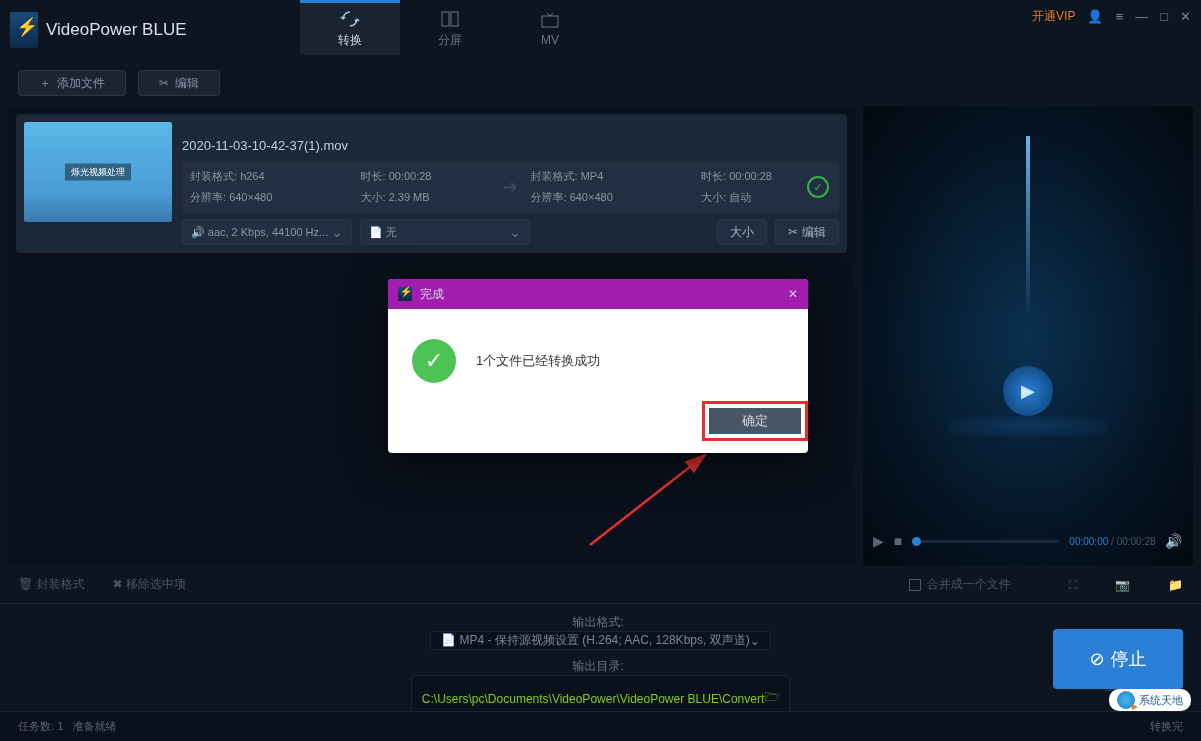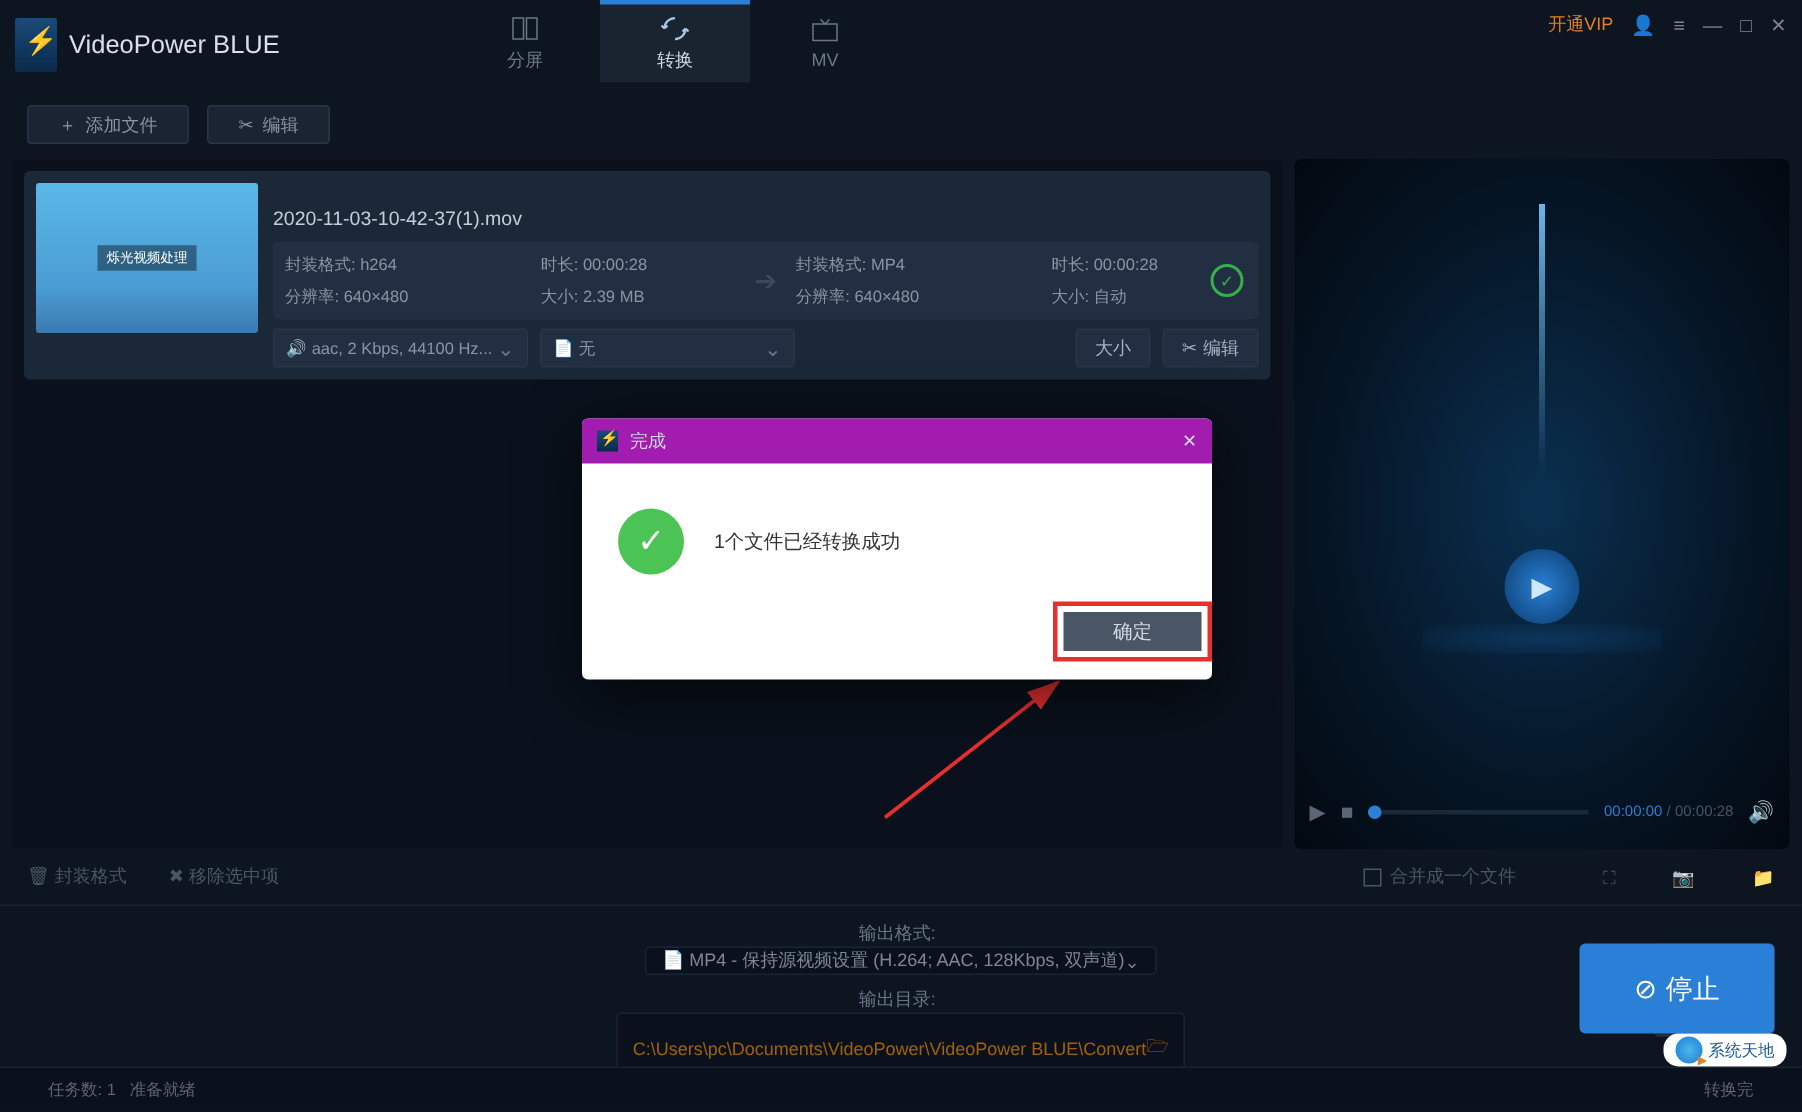--- a/index.html
+++ b/index.html
@@ -53,26 +53,26 @@
 
 .list-bar { padding:10px 18px; display:flex; gap:28px; align-items:center; color:#4a5565; font-size:12px; }
 .list-bar .merge { margin-left:auto; display:flex; align-items:center; gap:6px; }
 .checkbox { width:12px; height:12px; border:1px solid #4a5565; }
 .side-icons { display:flex; gap:38px; margin-left:30px; }
 
 .bottom-section { padding:10px 18px; border-top:1px solid #1a2432; }
 .out-row { display:flex; align-items:center; gap:0; margin-bottom:8px;flex-direction:column; }
 .out-label { width:56px; font-size:12px; color:#6a7585; }
 .format-sel { flex:1; max-width:860px; height:28px; background:#0a111c; border:1px solid #1a2432; display:flex; align-items:center; padding:0 10px; font-size:12px; color:#7a8898; border-radius:3px; justify-content:space-between; cursor:pointer; }
-.dir-input { flex:1; max-width:760px; height:28px; background:#0a111c; border:1px solid #1a2432; padding:12px 10px; font-size:12px; color:#a16207; border-radius:3px; display:flex; align-items:center; justify-content:space-between; }
+.dir-input { flex:1; max-width:760px; height:28px; background:#0a111c; border:1px solid #1a2432; padding:12px 10px; font-size:12px; color:#84cc16; border-radius:3px; display:flex; align-items:center; justify-content:space-between; }
 .side-btn { width:80px; height:28px; background:#1a2432; border:1px solid #2a3545; color:#8a94a4; border-radius:3px; font-size:12px; display:flex; align-items:center; justify-content:center; cursor:pointer; }
 .stop-btn { width:130px; height:48px; background:#2a7fd6; color:#fff; font-size:18px; display:flex; align-items:center; justify-content:center; gap:6px; border-radius:4px; cursor:pointer; }
 .out-right { display:flex; flex-direction:column; gap:6px; position:absolute; right:18px; bottom:50px; }
 
-.status-bar { position:absolute; bottom:0; left:0; right:0; height:30px; background:#0a111c; border-top:1px solid #1a2432; display:flex; align-items:center; padding:0 32px; font-size:11px; color:#5a6575; justify-content:space-between; }
+.status-bar { position:absolute; bottom:0; left:0; right:0; height:30px; background:#0a111c; border-top:1px solid #1a2432; display:flex; align-items:center; padding:0 18px; font-size:11px; color:#5a6575; justify-content:space-between; }
 
 .dialog-overlay { position:absolute; left:388px; top:279px; width:420px; background:#fff; border-radius:4px; box-shadow:0 10px 40px rgba(0,0,0,0.6); z-index:100; }
 .dialog-header { height:30px; background:#a21caf; display:flex; align-items:center; padding:0 10px; border-radius:4px 4px 0 0; color:#d0d8e2; font-size:12px; justify-content:space-between; }
 .dh-title { display:flex; gap:8px; align-items:center; }
 .dh-icon { width:14px; height:14px; background:linear-gradient(#1a4a7a,#0a2a4a); position:relative; }
 .dh-icon::after { content:"⚡"; font-size:10px; color:#ffcc00; position:absolute; left:2px; top:-1px; }
 .dialog-body { padding:30px 24px 70px; display:flex; align-items:center; gap:20px; position:relative; }
 .success-icon { width:44px; height:44px; background:#4cc355; border-radius:50%; display:flex; align-items:center; justify-content:center; color:#fff; font-size:22px; }
 .dialog-msg { font-size:13px; color:#333; }
 .dialog-btn-wrap { position:absolute; right:0; bottom:12px; padding:4px; border:3px solid #e63030; }
@@ -86,32 +86,32 @@
 </style>
 </head>
 <body>
 
 <div class="topbar">
   <div class="logo-box">
     <div class="logo-icon"></div>
     <div class="logo-text">VideoPower BLUE</div>
   </div>
   <div class="nav-tabs">
+    <div class="nav-tab active">
+      <svg width="20" height="18">
+          <path d="M10 2 A7 7 0 0 0 3 9 M3 9 l-2 -2 M3 9 l2 -2 M10 16 A7 7 0 0 0 17 9 M17 9 l-2 2 M17 9 l2 2" stroke="#a8c5e8" fill="none" stroke-width="1.5"></path>
+        </svg>
+      <span>转换</span>
+    </div>
     <div class="nav-tab">
       <svg width="20" height="18">
           <rect x="2" y="2" width="7" height="14" stroke="#6b7785" fill="none"></rect>
           <rect x="11" y="2" width="7" height="14" stroke="#6b7785" fill="none"></rect>
         </svg>
       <span>分屏</span>
-    </div>
-    <div class="nav-tab active">
-      <svg width="20" height="18">
-          <path d="M10 2 A7 7 0 0 0 3 9 M3 9 l-2 -2 M3 9 l2 -2 M10 16 A7 7 0 0 0 17 9 M17 9 l-2 2 M17 9 l2 2" stroke="#a8c5e8" fill="none" stroke-width="1.5"></path>
-        </svg>
-      <span>转换</span>
     </div>
     <div class="nav-tab">
       <svg width="20" height="18">
           <rect x="2" y="5" width="16" height="11" stroke="#6b7785" fill="none"></rect>
           <path d="M7 2 l3 3 l3 -3" stroke="#6b7785" fill="none"></path>
         </svg>
       <span>MV</span>
     </div>
   </div>
   <div class="win-controls">

